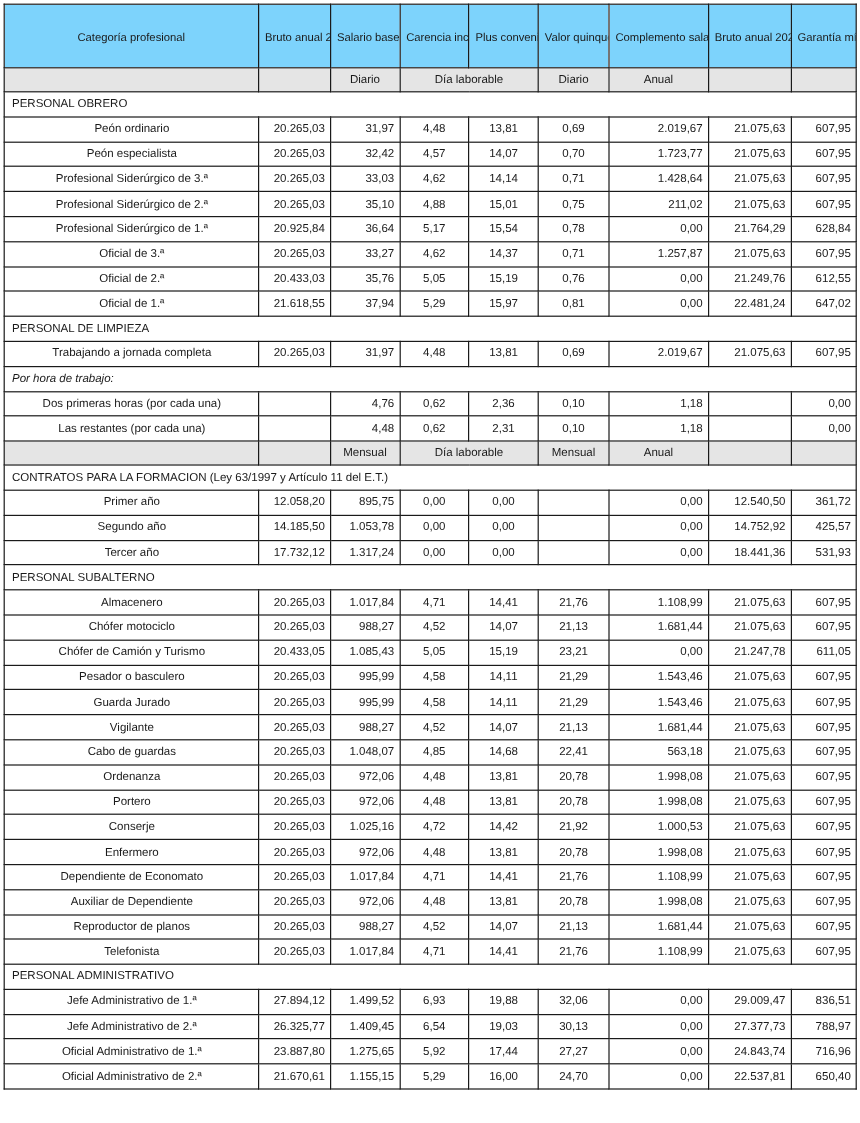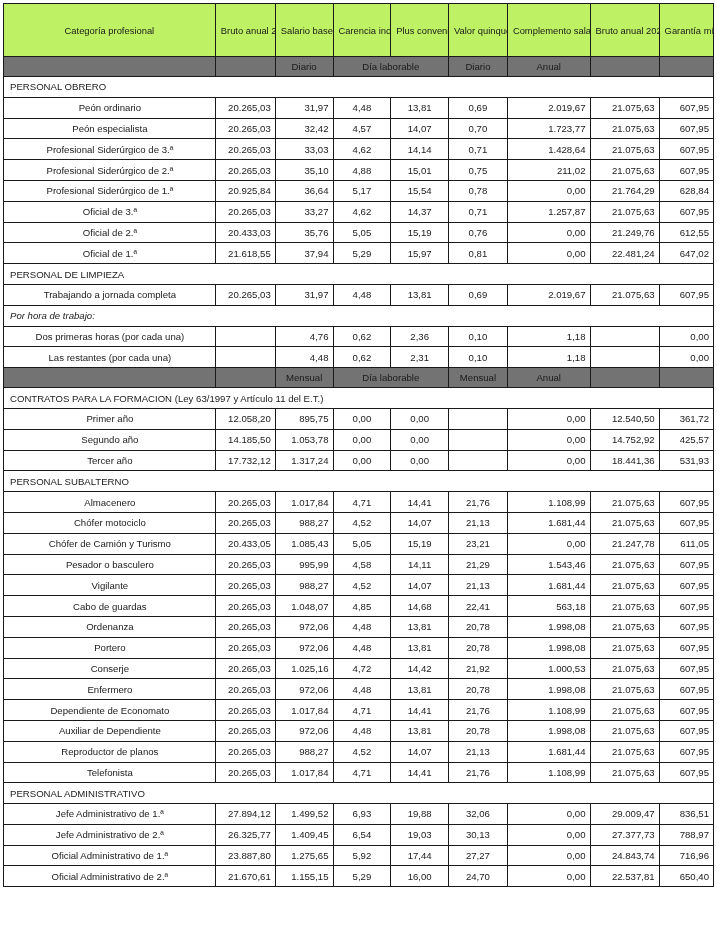--- a/index.html
+++ b/index.html
@@ -13,22 +13,22 @@
     font-size: 9.6px;
     color: #1a1a1a;
   }
   table.salary td, table.salary th {
     border: 1px solid #1a1a1a;
     padding: 0 5px;
     line-height: 11px;
     overflow: hidden;
     white-space: nowrap;
   }
-  .hdr th { background: #bef264; font-weight: normal; text-align: center; white-space: normal; height: 52px; padding: 0 2px; font-size: 9.4px; }
-  .unit td { background: #737373; text-align: center; height: 19px; }
+  .hdr th { background: #7dd3fc; font-weight: normal; text-align: center; white-space: normal; height: 52px; padding: 0 2px; font-size: 9.4px; }
+  .unit td { background: #e5e5e5; text-align: center; height: 19px; }
   tr.row td { height: 19.8px; }
   tr.row td.num { text-align: right; padding-right: 4px; }
   tr.row td.mid { text-align: center; }
   tr.row td.name { text-align: center; padding-left: 6px; }
   tr.sec td { height: 19.8px; font-weight: normal; text-align: left; padding-left: 6px; font-size: 9.6px; }
   tr.sub td { height: 19.8px; font-style: italic; text-align: left; padding-left: 6px; }
 </style>
 </head>
 <body>
 
@@ -285,20 +285,31 @@
         <td class="num">20.265,03</td>
         <td class="num">995,99</td>
         <td class="mid">4,58</td>
         <td class="mid">14,11</td>
         <td class="mid">21,29</td>
         <td class="num">1.543,46</td>
         <td class="num">21.075,63</td>
         <td class="num">607,95</td>
       </tr>
       <tr class="row">
+        <td class="name">Guarda Jurado</td>
+        <td class="num">20.265,03</td>
+        <td class="num">995,99</td>
+        <td class="mid">4,58</td>
+        <td class="mid">14,11</td>
+        <td class="mid">21,29</td>
+        <td class="num">1.543,46</td>
+        <td class="num">21.075,63</td>
+        <td class="num">607,95</td>
+      </tr>
+      <tr class="row">
         <td class="name">Vigilante</td>
         <td class="num">20.265,03</td>
         <td class="num">988,27</td>
         <td class="mid">4,52</td>
         <td class="mid">14,07</td>
         <td class="mid">21,13</td>
         <td class="num">1.681,44</td>
         <td class="num">21.075,63</td>
         <td class="num">607,95</td>
       </tr>

